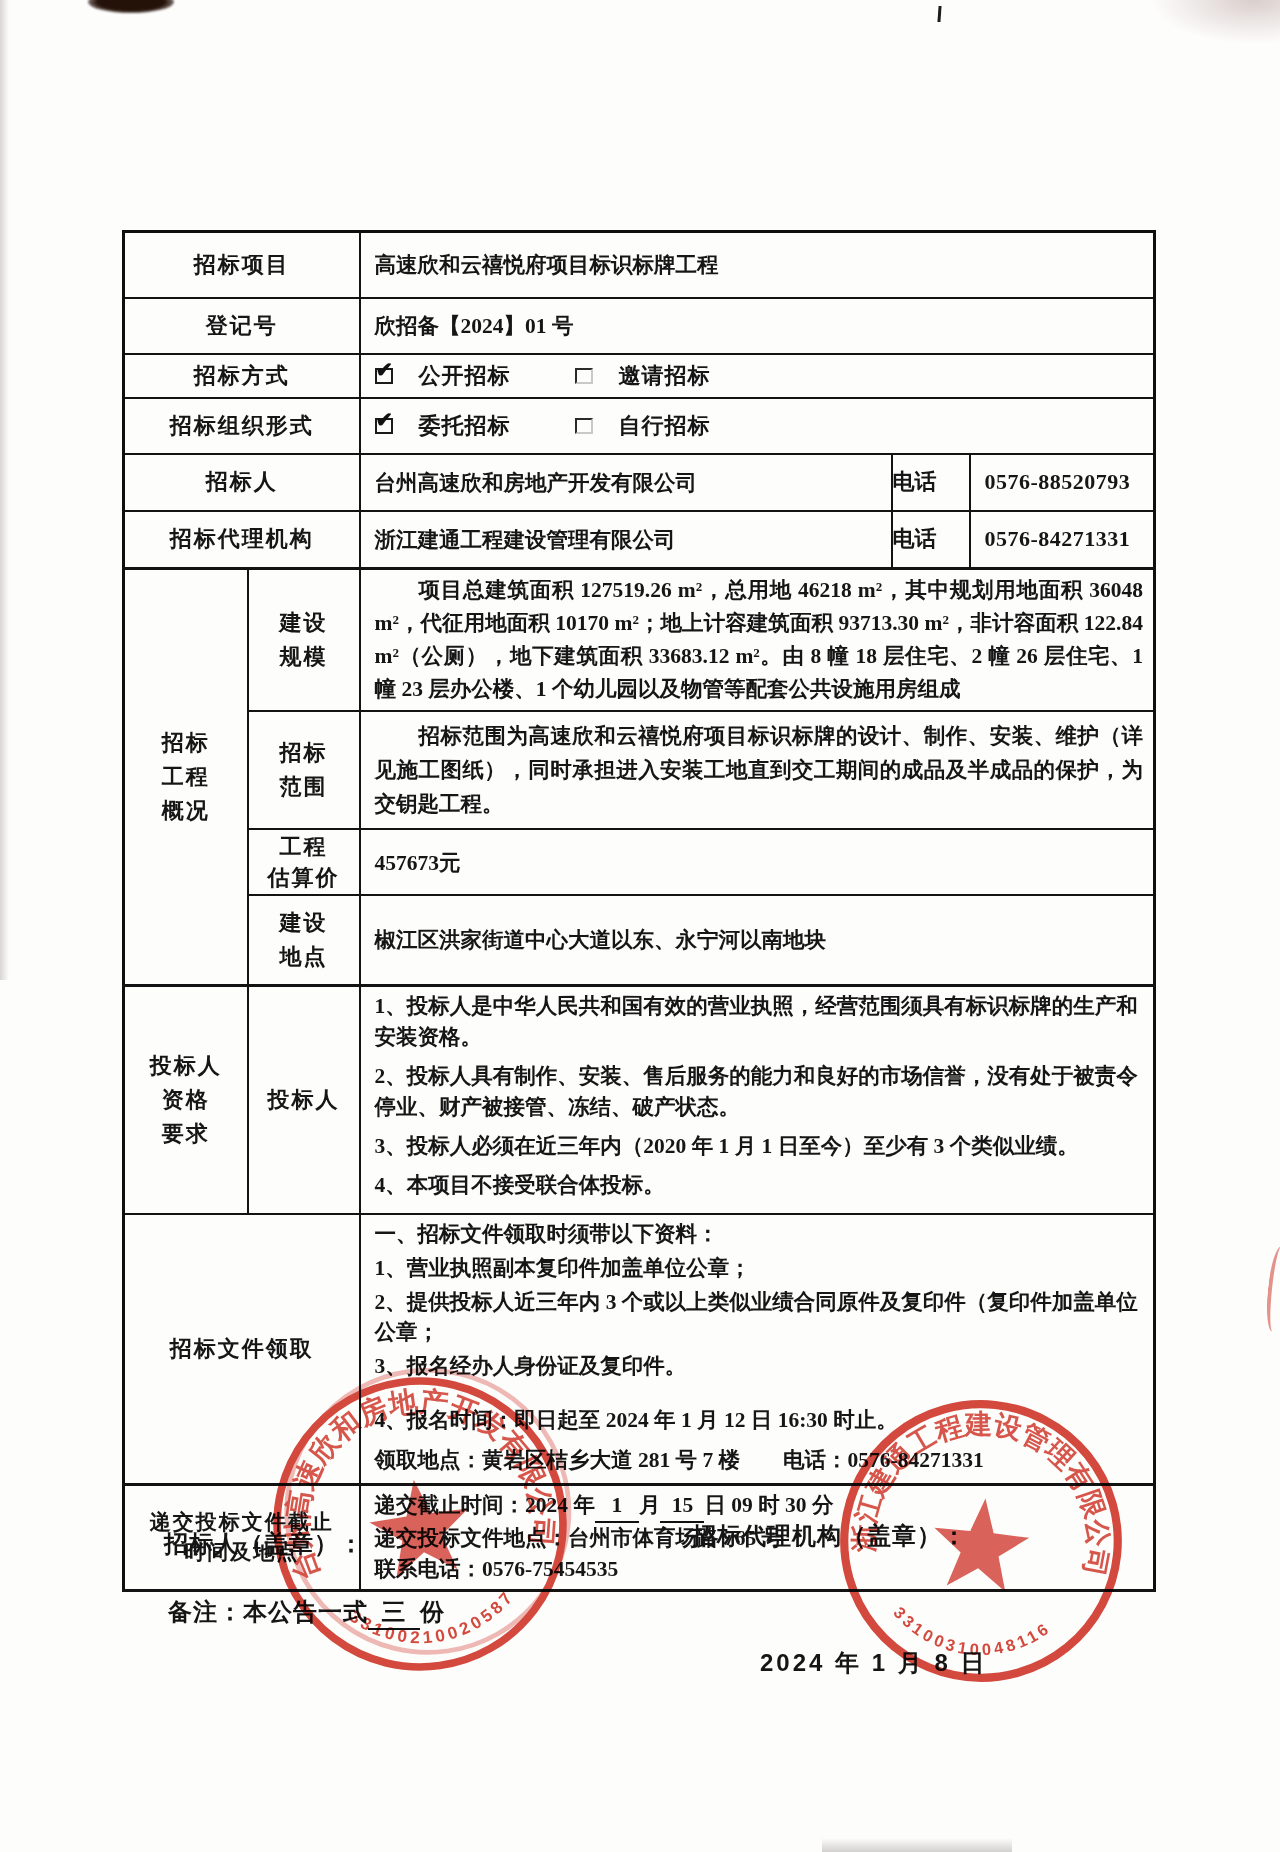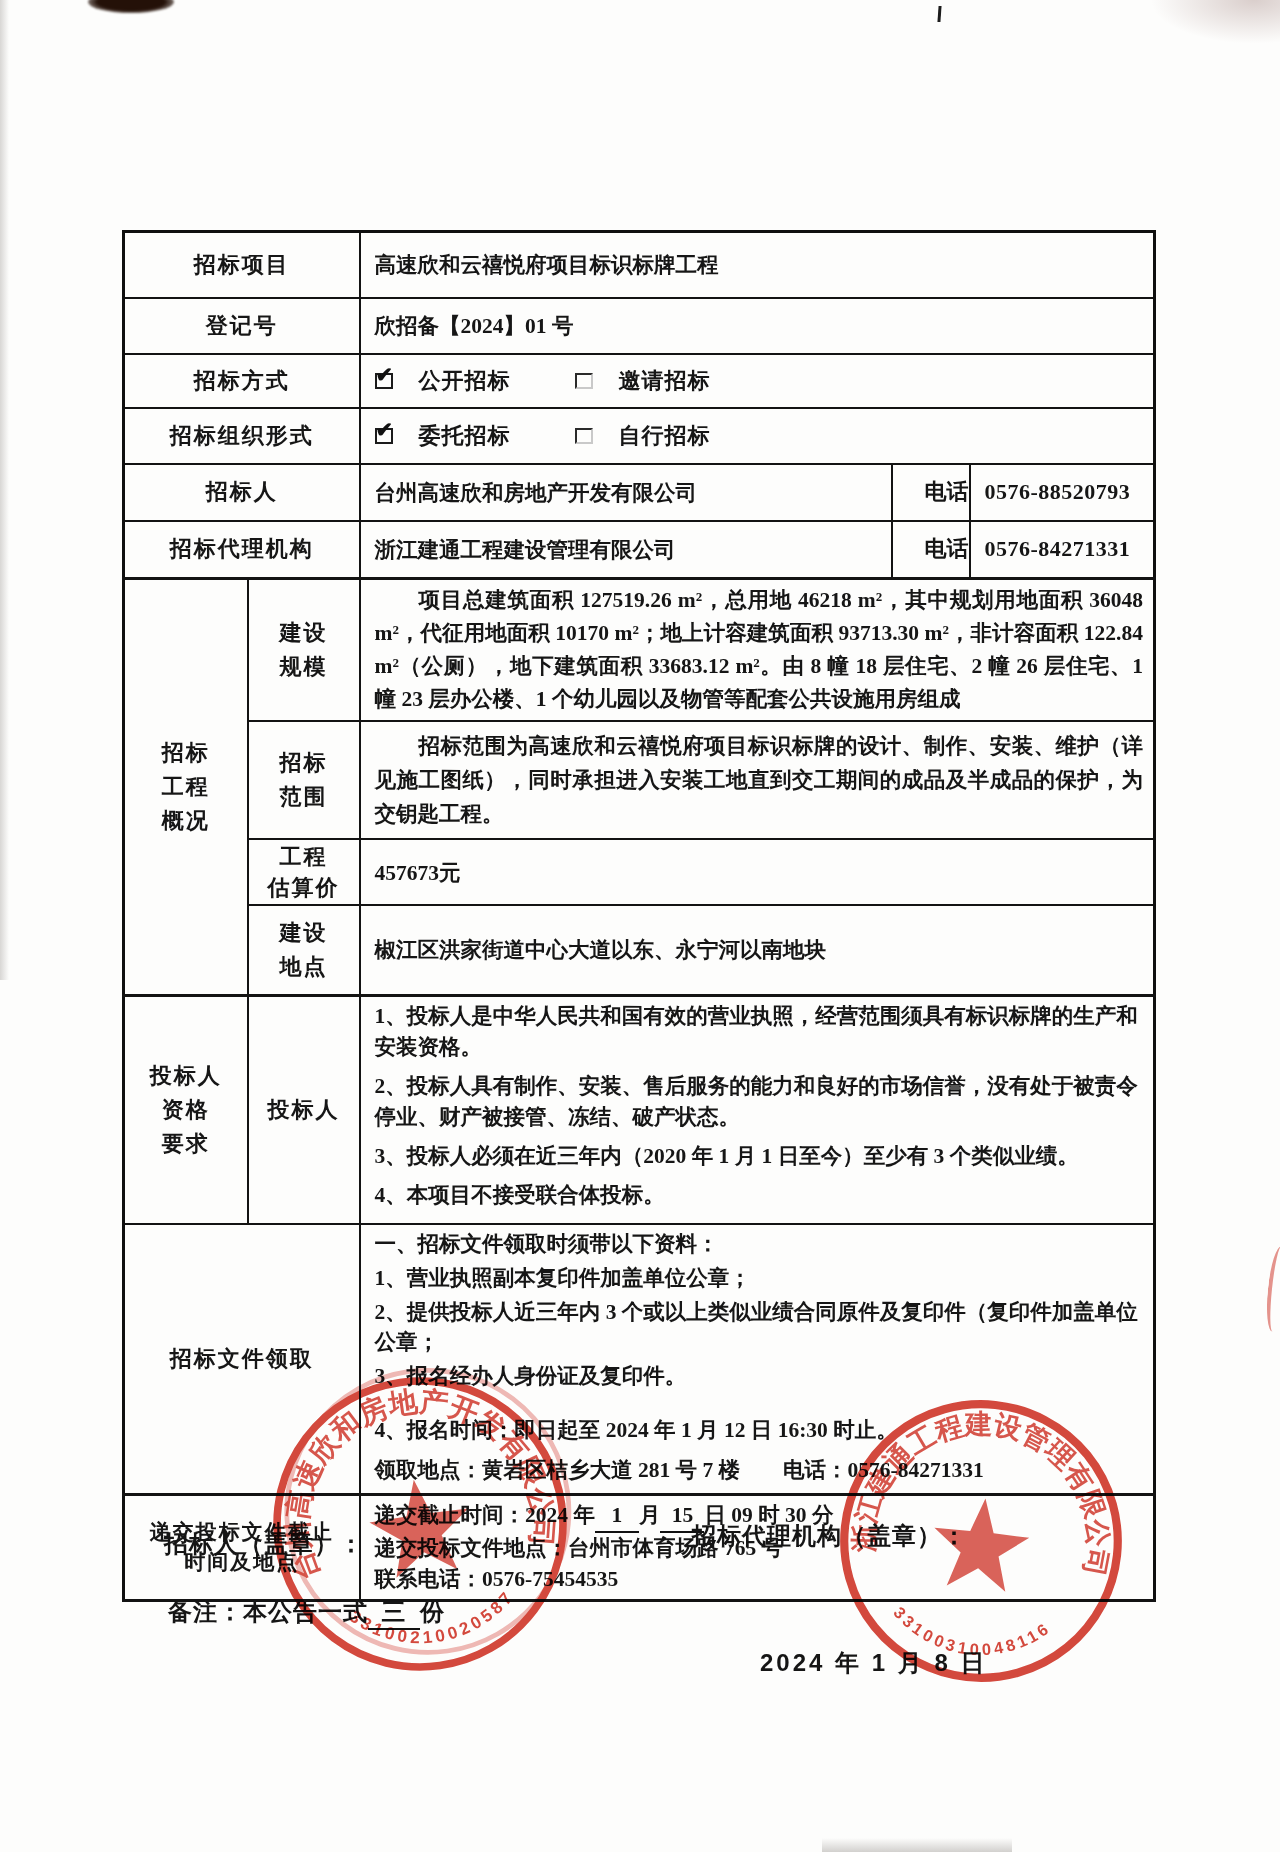--- a/index.html
+++ b/index.html
@@ -38,21 +38,21 @@
     font-size:21.5px; color:#161616;
   }
   table.main td { border:2.4px solid #131313; vertical-align:middle; }
   table.main { border:3.4px solid #0f0f0f; }
   td.lbl {
     text-align:center; font-family:"Liberation Sans", sans-serif;
     font-weight:700; font-size:22px; letter-spacing:2px;
     white-space:pre-line; line-height:34px;
   }
   td.val { padding:4px 10px 4px 14px; font-weight:600; }
-  td.phone-lbl { text-align:right; font-family:"Liberation Sans", sans-serif; font-weight:700; font-size:22px; }
+  td.phone-lbl { text-align:left; font-family:"Liberation Sans", sans-serif; font-weight:700; font-size:22px; }
   td.phone-num { padding-left:14px; font-weight:700; font-size:22px; letter-spacing:.5px; }
   .para { font-weight:600; line-height:33px; text-align:justify; padding-right:6px; }
   .indent2 { text-indent:44px; }
   .rowthick-top { border-top-width:3.6px !important; }
   .rowthick-bottom { border-bottom-width:3.6px !important; }
 
   .cb-line { display:flex; align-items:center; gap:0; }
   .cb { position:relative; display:inline-block; width:18px; height:16px;
         border:2.6px solid #1b1b1b; margin-right:26px; flex:none; }
   .cb .tick { position:absolute; left:-1px; top:-12px; font-size:21px; font-weight:900;
@@ -105,21 +105,21 @@
         <tr style="height:66px">
       <td class="lbl" colspan="2">招标项目</td>
       <td class="val" colspan="3">高速欣和云禧悦府项目标识标牌工程</td>
     </tr>
 
     <tr style="height:56px">
       <td class="lbl" colspan="2">登记号</td>
       <td class="val" colspan="3">欣招备【2024】01 号</td>
     </tr>
 
-    <tr style="height:54px">
+    <tr style="height:44px">
       <td class="lbl" colspan="2">招标方式</td>
       <td class="val" colspan="3">
         <span class="cb-line">
           <span class="cb">
                 <span class="tick">✔</span>
               </span>
           <span class="cb-label">公开招标</span>
           <span class="cb-gap"></span>
           <span class="cb empty"></span>
           <span class="cb-label">邀请招标</span>

